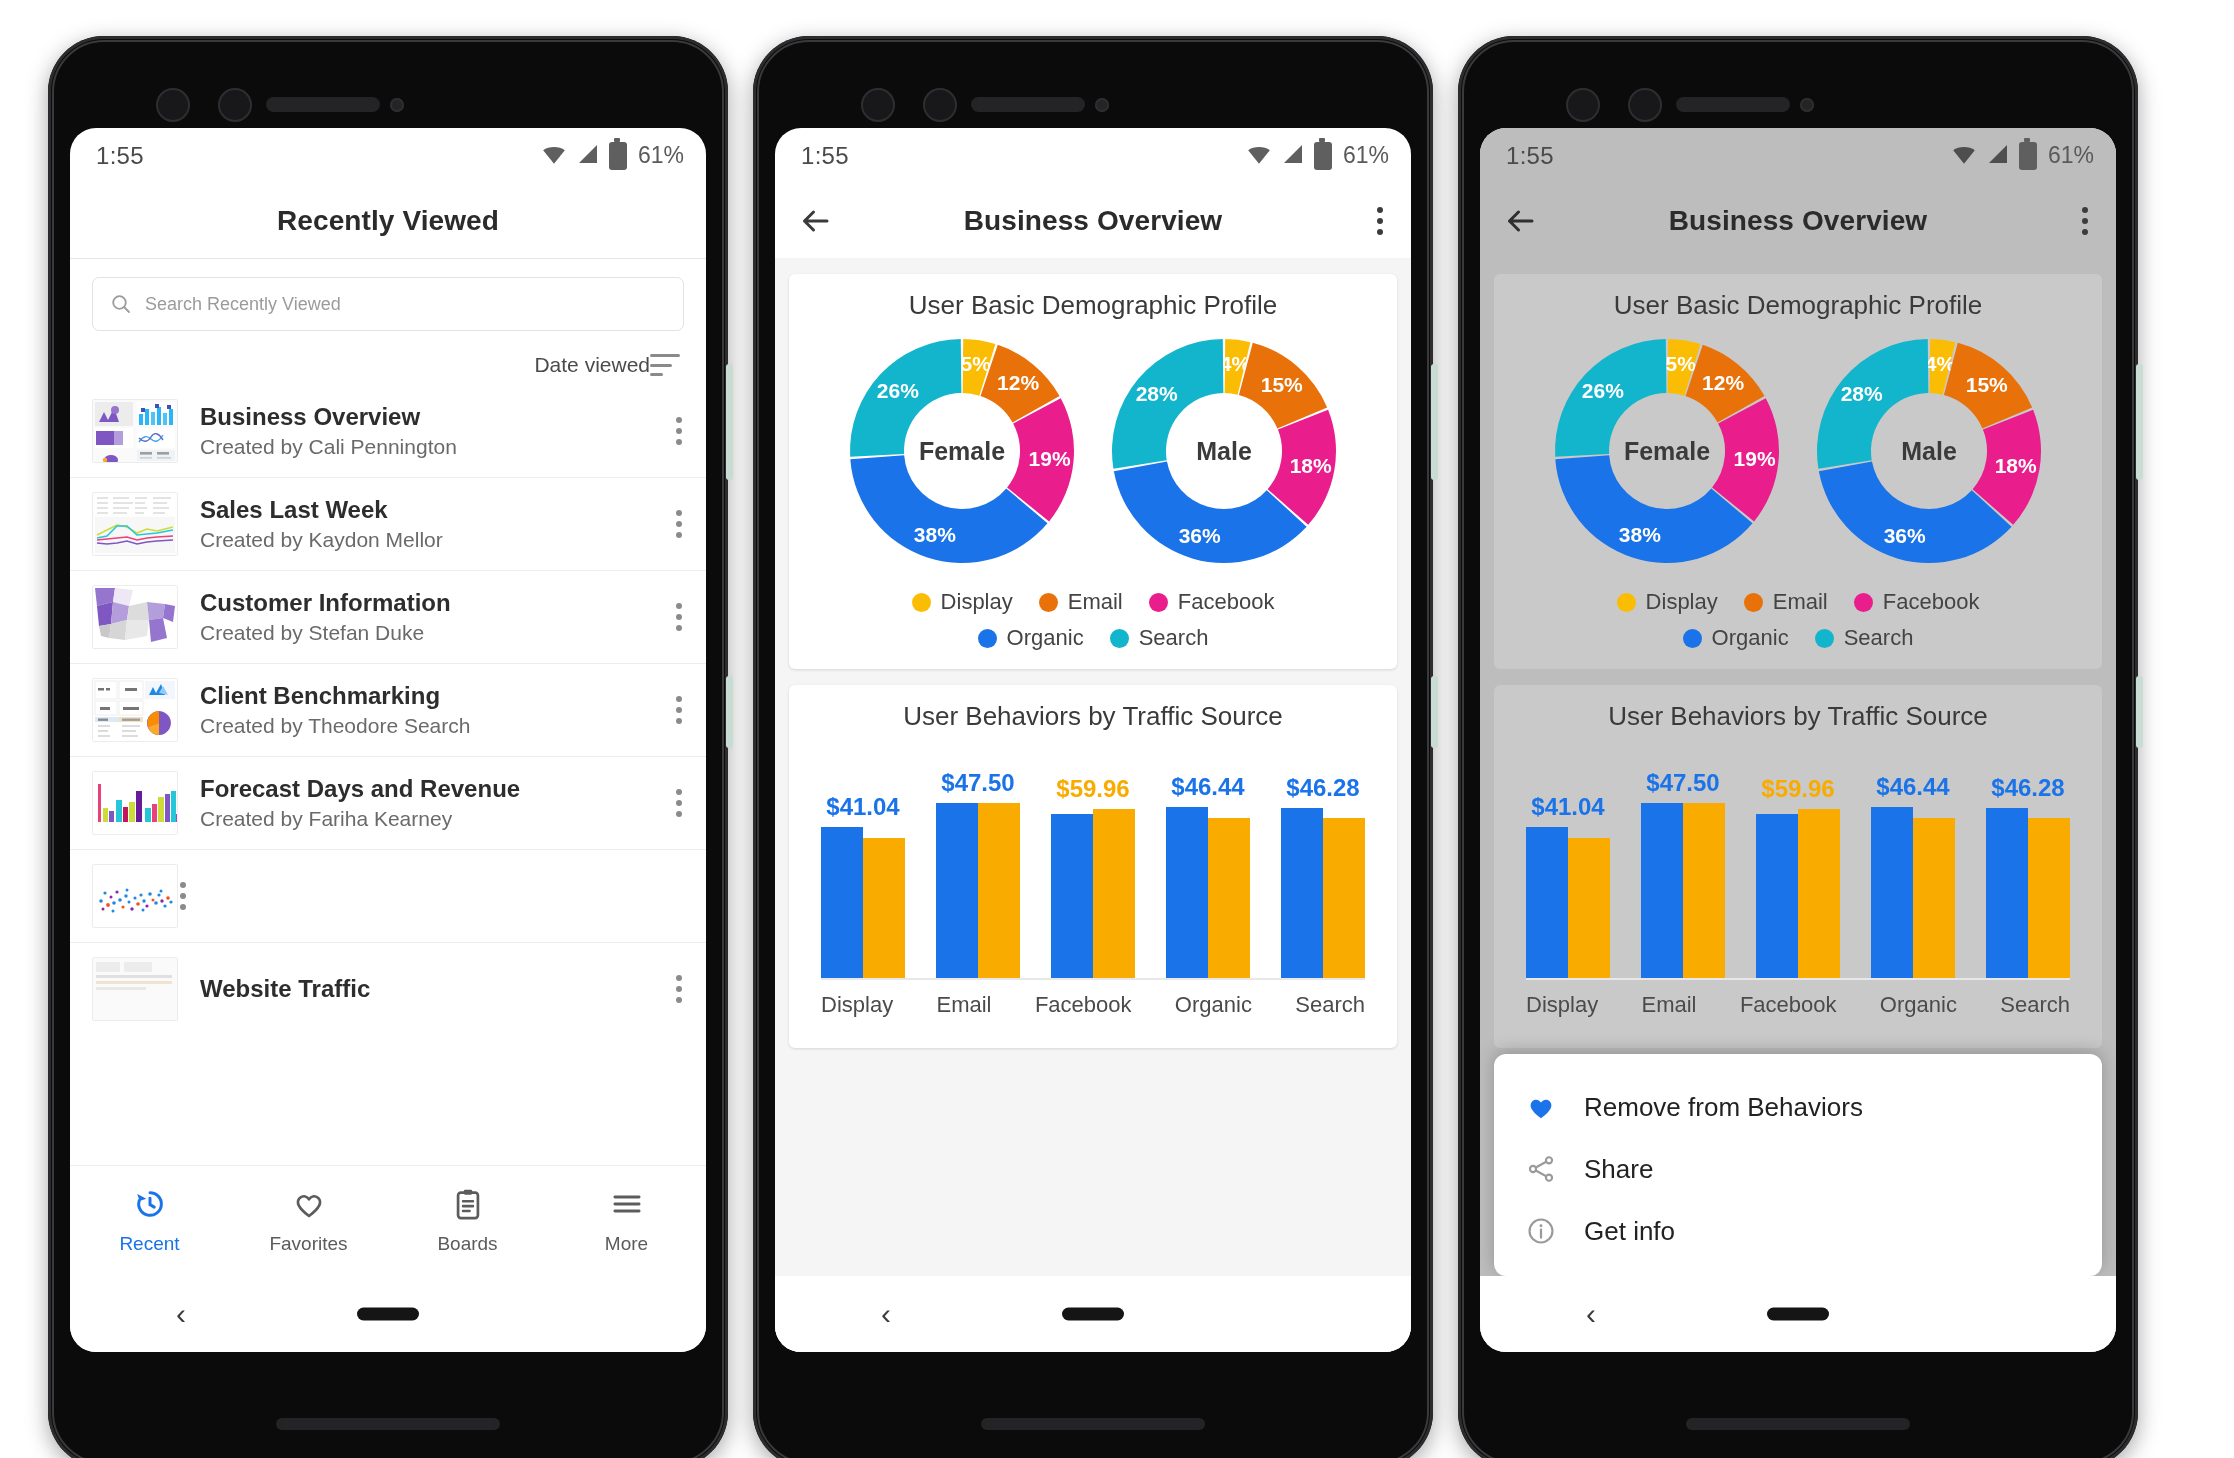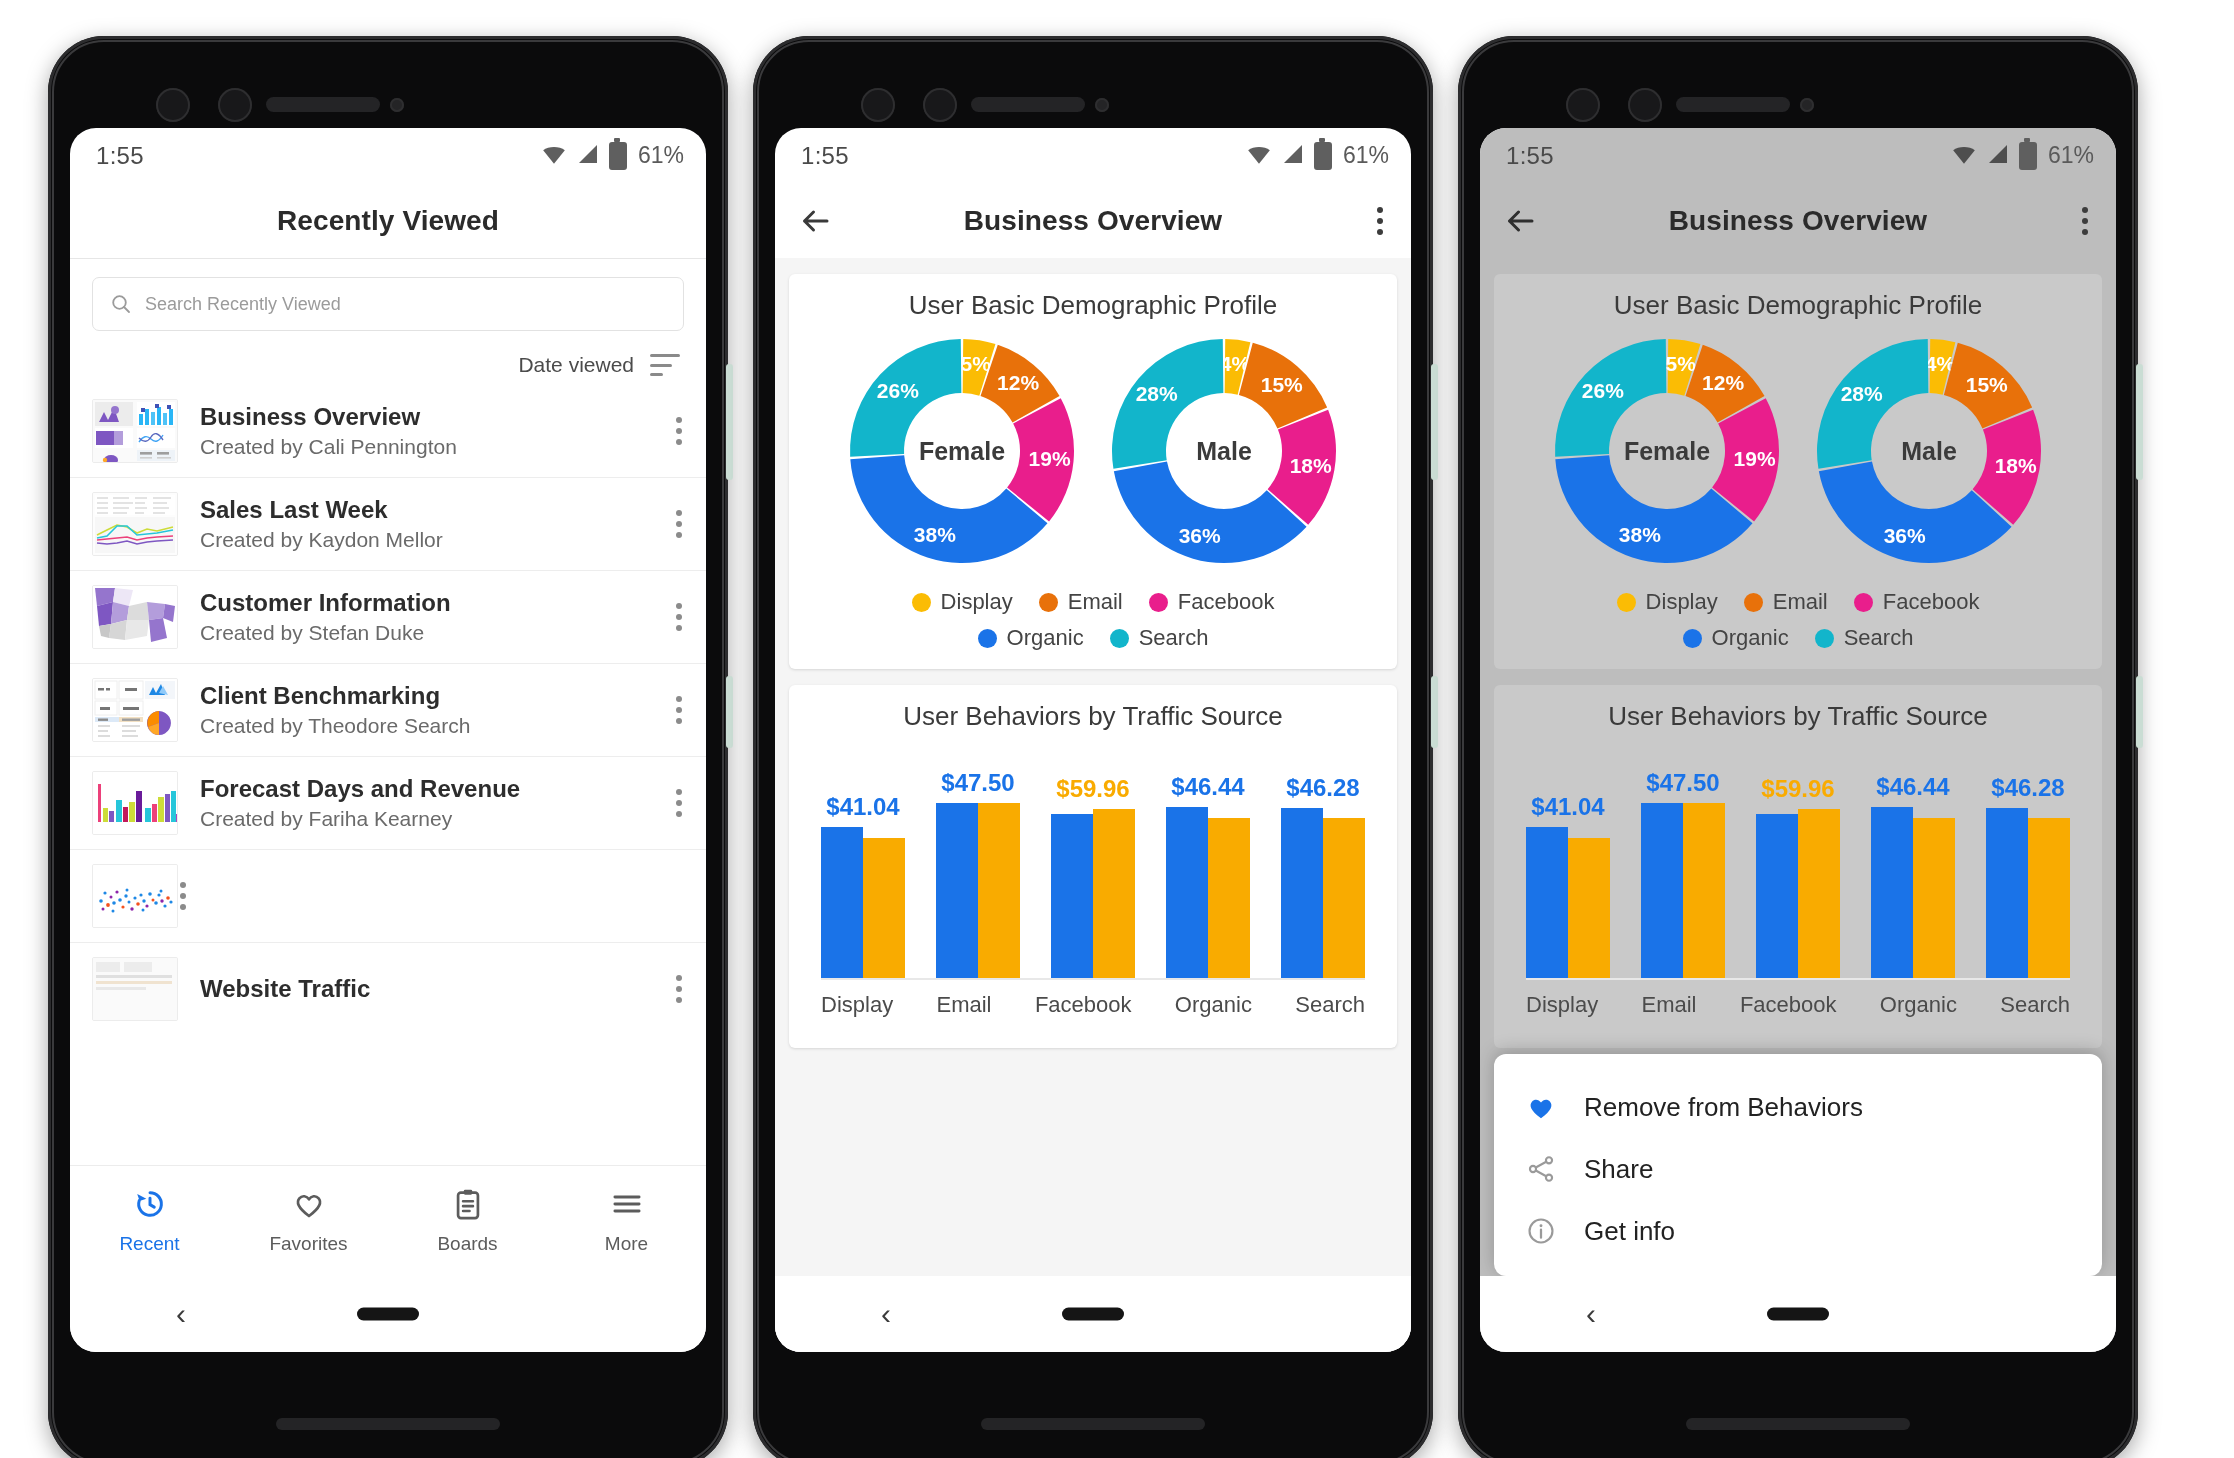--- a/index.html
+++ b/index.html
@@ -49,21 +49,21 @@
     display:flex;flex-direction:column;justify-content:center;align-items:center;gap:5px;}
   .dot3{width:6px;height:6px;border-radius:50%;background:#3c3c3c;}
   .appbar-sep{height:1px;background:#e6e6e6;}
 
   
   .search-wrap{padding:18px 22px 0 22px;}
   .search-box{height:54px;border:1px solid #e2e2e2;border-radius:7px;display:flex;align-items:center;
     padding:0 16px;box-sizing:border-box;background:#fff;}
   .search-ph{font-size:18px;color:#9b9b9b;margin-left:12px;}
 
-  .sortrow{display:flex;align-items:center;justify-content:flex-end;gap:16px;padding:22px 26px 8px 0;}
+  .sortrow{display:flex;align-items:center;justify-content:flex-end;gap:0;padding:22px 26px 8px 0;}
   .sortlabel{font-size:21px;color:#4b4b4b;}
   .sorticon{width:30px;height:22px;display:flex;flex-direction:column;justify-content:space-between;}
   .sorticon i{display:block;height:3px;background:#8a8a8a;border-radius:2px;}
   .sorticon i:nth-child(1){width:30px;}
   .sorticon i:nth-child(2){width:22px;}
   .sorticon i:nth-child(3){width:13px;}
 
   
   .list{overflow:hidden;}
   .row{display:flex;align-items:center;padding:14px 22px 14px 22px;position:relative;border-bottom:1px solid #ededed;box-sizing:border-box;}

